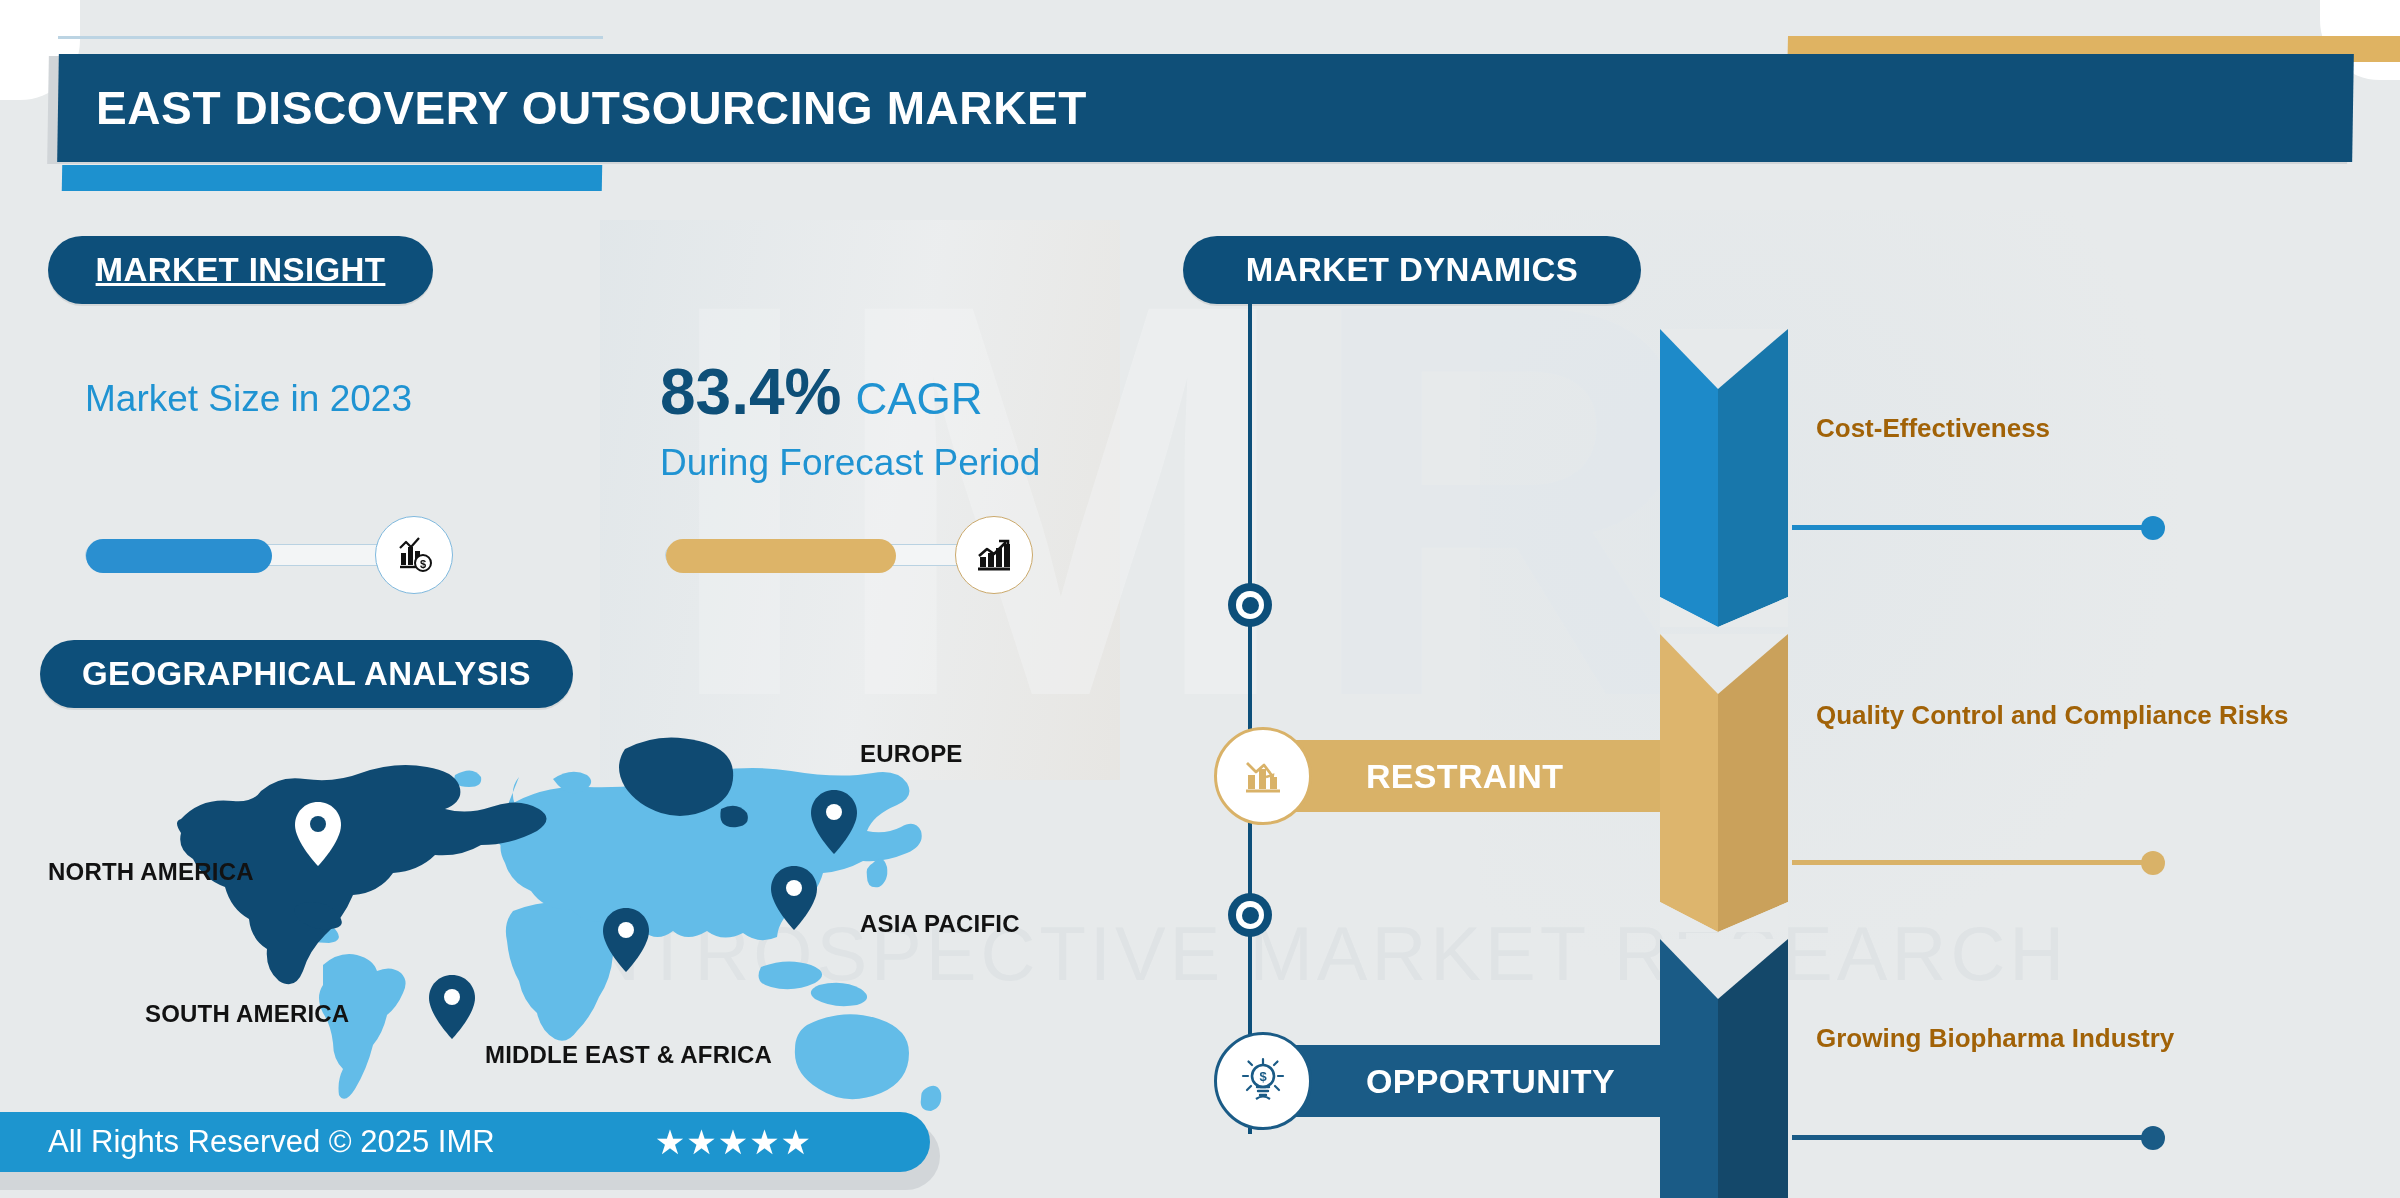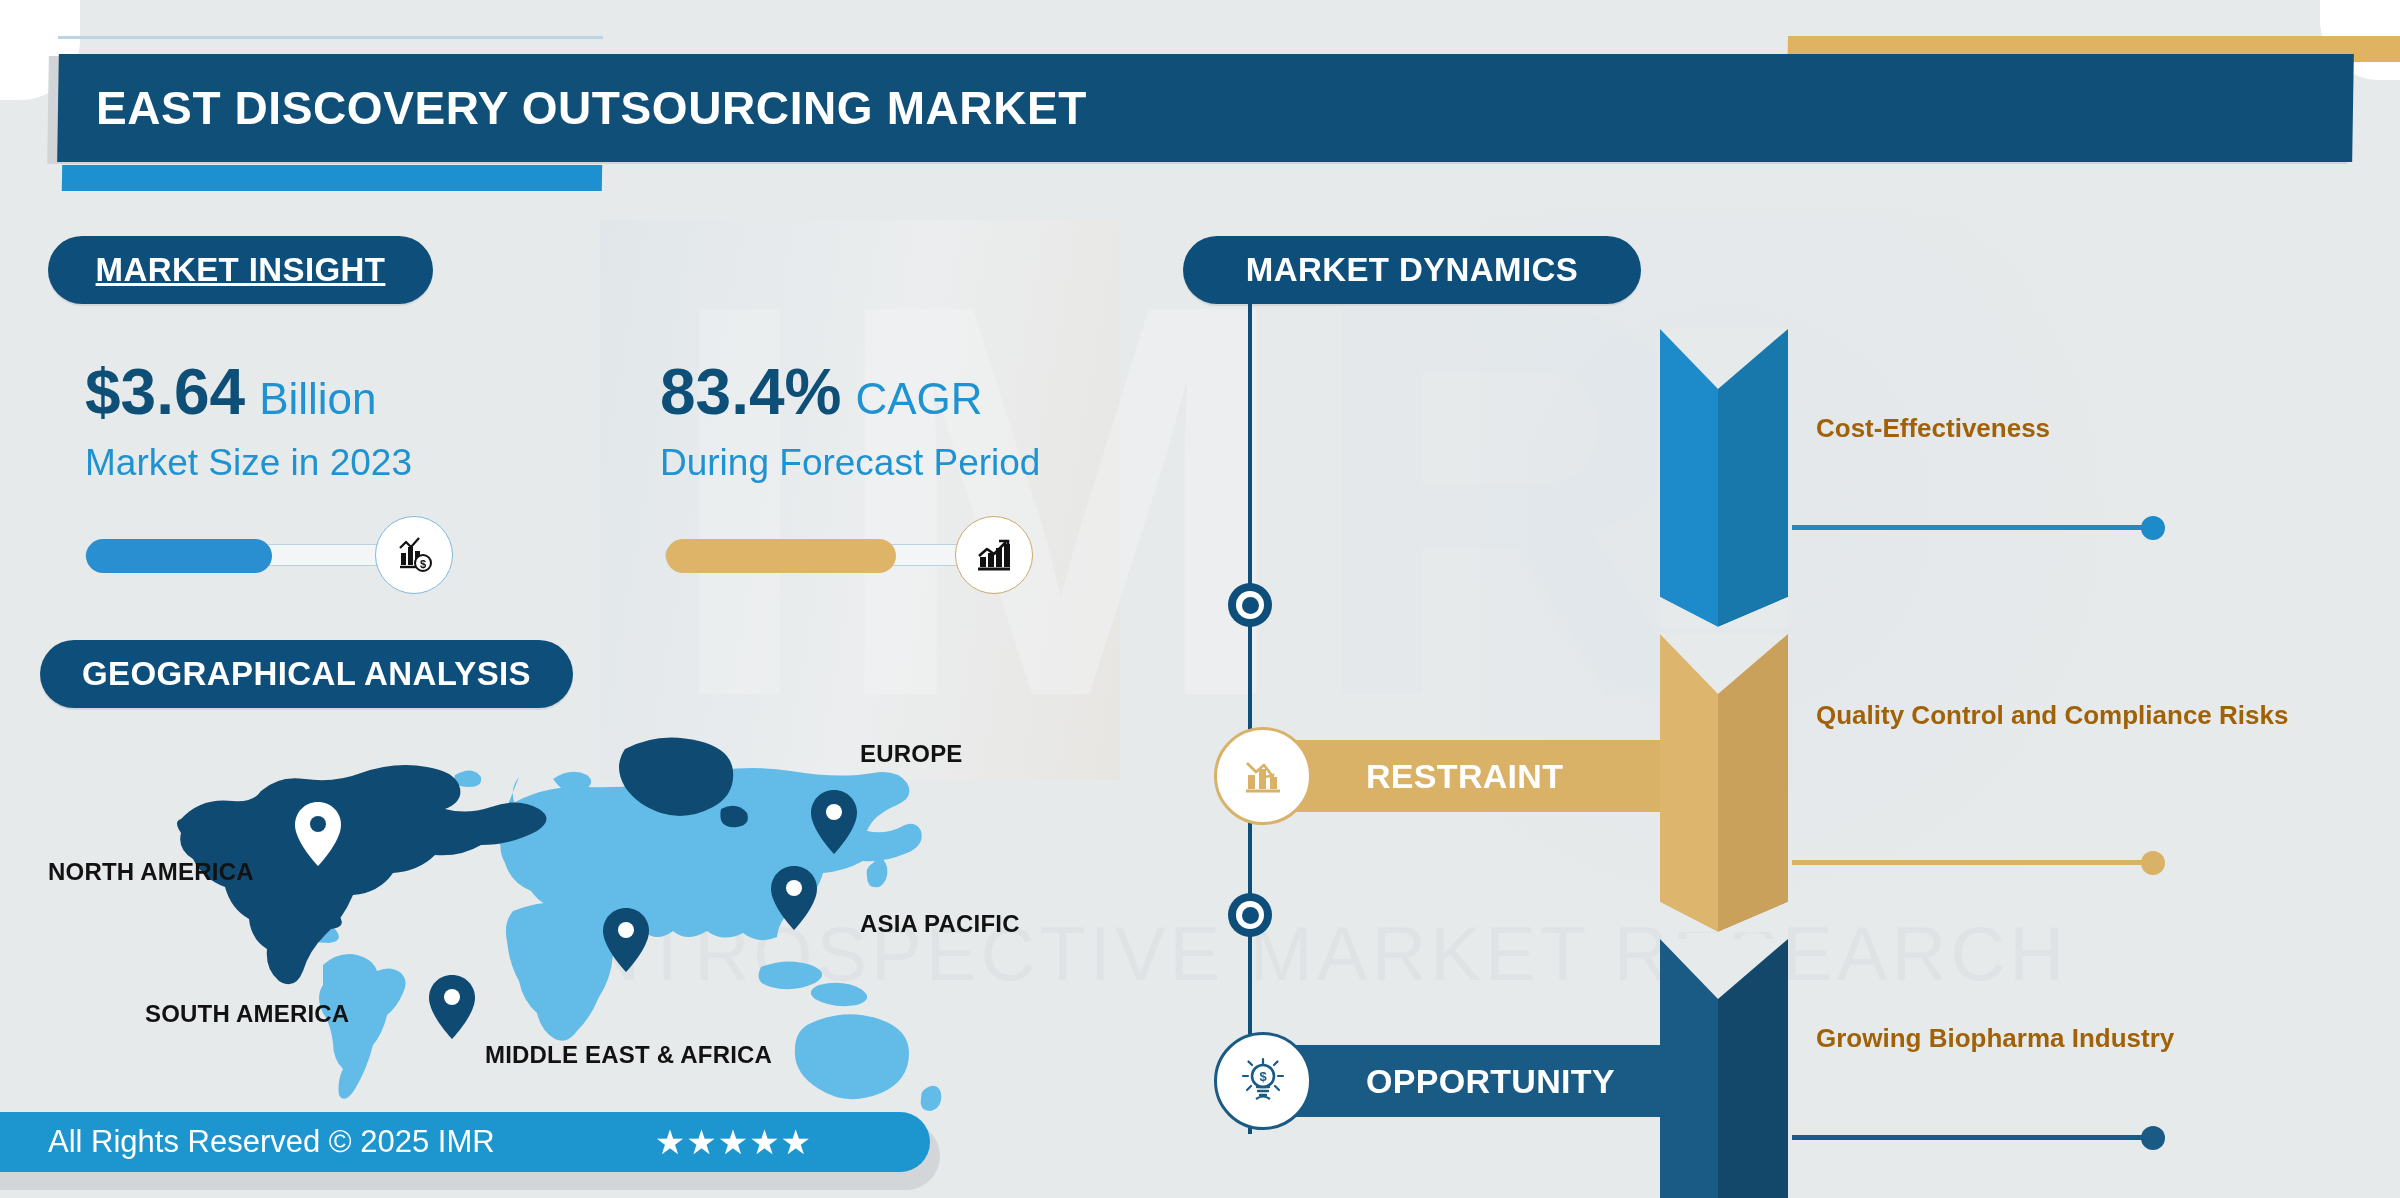--- a/index.html
+++ b/index.html
@@ -254,24 +254,20 @@
   <div class="hdr-bar">
     <div class="hdr-title">EAST DISCOVERY OUTSOURCING MARKET</div>
   </div>
   <div class="hdr-underbar"></div>
 
   <div class="pill" id="pill-insight">
     <span>MARKET INSIGHT</span>
   </div>
 
   <div class="stat" id="stat-size">
-    <div class="stat-value">
-      <span>$3.64</span>
-      <span class="stat-unit">Billion</span>
-    </div>
     <div class="stat-sub">Market Size in 2023</div>
   </div>
   <div class="bar-row" id="bar-row-size">
     <div class="bar-track">
       <div class="bar-fill blue"></div>
     </div>
     <div class="bar-knob blue">
       <svg width="44" height="44" viewBox="0 0 44 44">
         <path d="M8 34 h28" stroke="#111" stroke-width="2.4" fill="none"></path>
         <rect x="9" y="20" width="5" height="12" fill="#111"></rect>

